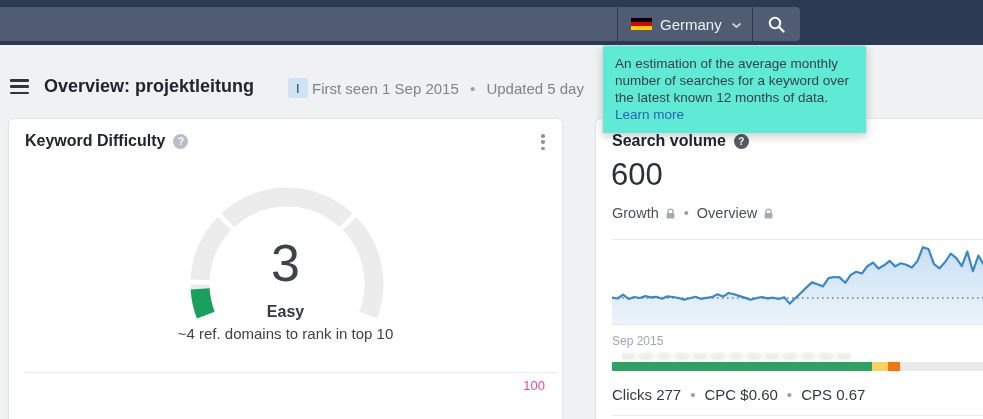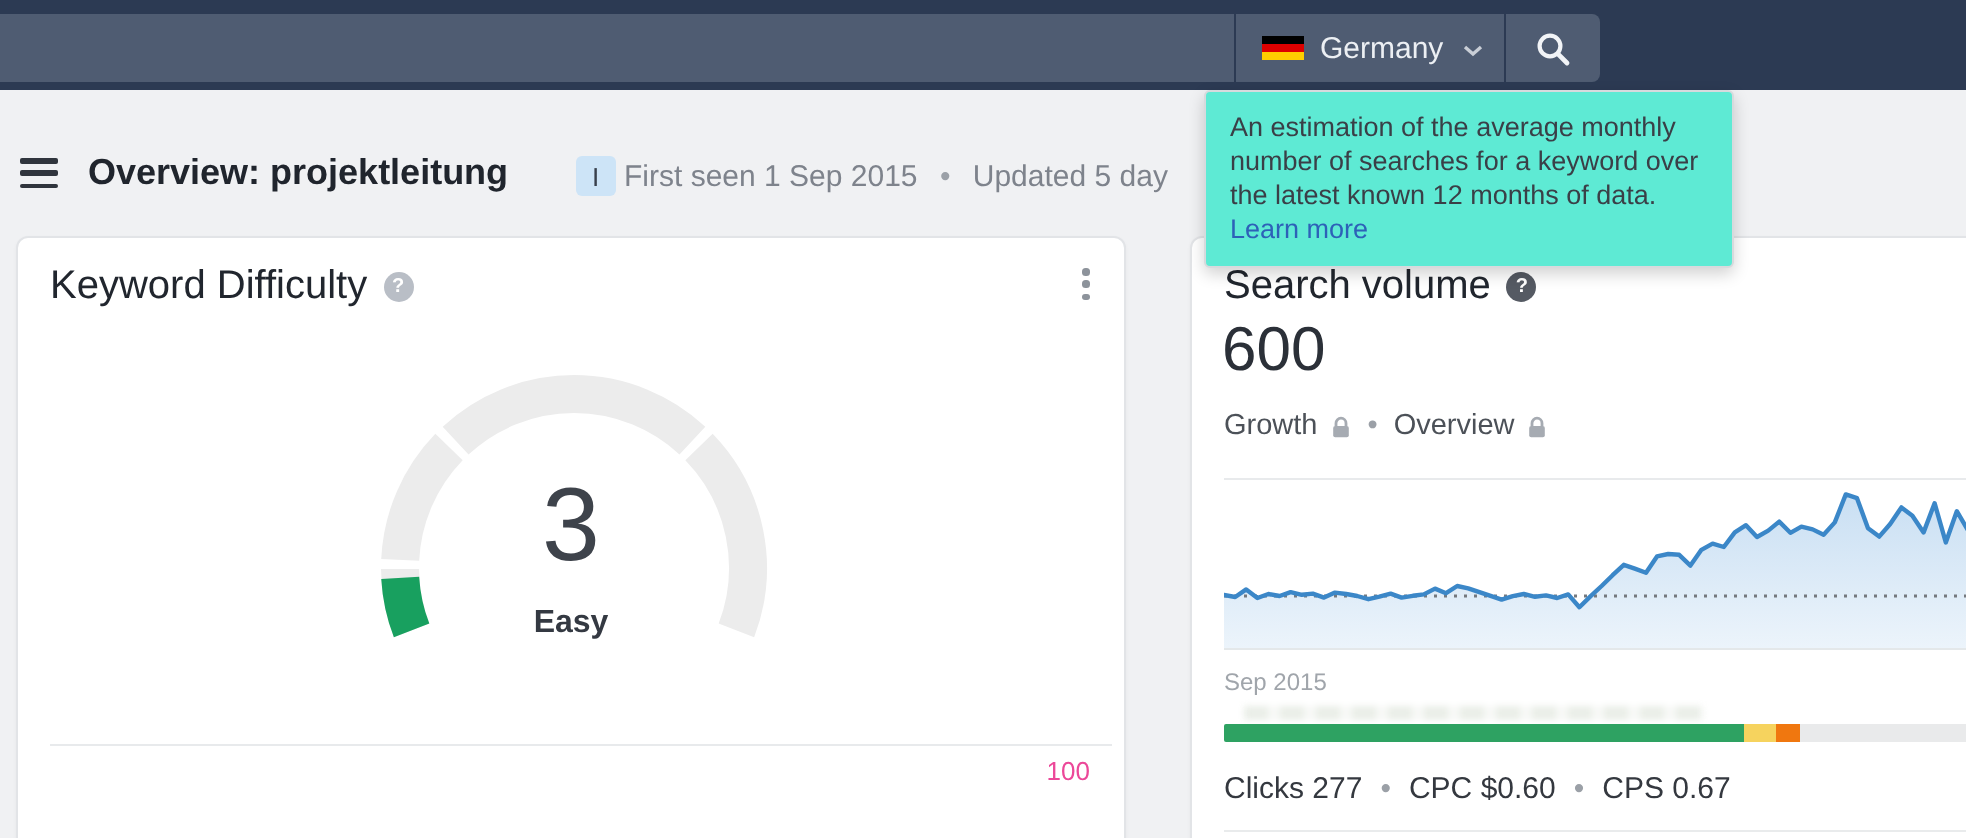--- a/index.html
+++ b/index.html
@@ -26,21 +26,21 @@
   .page-title { position: absolute; left: 44px; top: 76px; font-size: 18px; font-weight: bold; color: #20252d; }
   .title-badge { position: absolute; left: 288px; top: 78px; height: 20px; padding: 0 8px; border-radius: 3px; background: #cde4f7; color: #39404c; font-size: 13px; display: flex; align-items: center; }
   .header-meta { position: absolute; left: 312px; top: 80px; font-size: 15px; color: #7e838c; white-space: nowrap; }
   .header-meta .dot { margin: 0 7px; color: #9ba0a7; }
 
   
   .card { position: absolute; top: 118px; background: #ffffff; border: 1px solid #e2e4e7; border-radius: 6px; box-shadow: 0 1px 2px rgba(0,0,0,0.04); }
   .card-kd { left: 8px; width: 555px; height: 320px; }
   .card-sv { left: 595px; width: 400px; height: 320px; }
   .card-title-row { position: absolute; left: 16px; top: 13px; display: flex; align-items: center; }
-  .card-title { font-size: 20px; font-weight: normal; color: #21262e; }
+  .card-title { font-size: 16px; font-weight: bold; color: #21262e; }
   .help-icon { width: 15px; height: 15px; border-radius: 50%; margin-left: 8px; color: #ffffff; font-size: 10px; font-weight: bold; display: flex; align-items: center; justify-content: center; cursor: pointer; }
   .help-light { background: #b9bec6; }
   .help-dark { background: #555a63; }
   .kebab { position: absolute; right: 12px; top: 14px; width: 14px; height: 18px; display: flex; flex-direction: column; align-items: center; justify-content: space-between; cursor: pointer; padding: 1px 0; }
   .kebab div { width: 3.5px; height: 3.5px; border-radius: 50%; background: #8d939b; }
 
   
   #gauge-svg { position: absolute; left: 128px; top: 45px; }
   .gauge-text { position: absolute; left: 0; right: 0; top: 116px; text-align: center; }
   .gauge-value { font-size: 52px; line-height: 56px; color: #3e434b; }
@@ -120,20 +120,21 @@
     <svg id="gauge-svg" width="300" height="170">
         <path d="M 68.8 151.2 A 87 87 0 0 1 63.0 120.5" fill="none" stroke="#ececec" stroke-width="19"></path>
         <path d="M 63.1 115.9 A 87 87 0 0 1 87.5 59.5" fill="none" stroke="#ececec" stroke-width="19"></path>
         <path d="M 90.8 56.3 A 87 87 0 0 1 209.2 56.3" fill="none" stroke="#ececec" stroke-width="19"></path>
         <path d="M 212.5 59.5 A 87 87 0 0 1 231.2 151.2" fill="none" stroke="#ececec" stroke-width="19"></path>
         <path d="M 68.8 151.2 A 87 87 0 0 1 63.1 124.9" fill="none" stroke="#18a05f" stroke-width="19"></path>
       </svg>
     <div class="gauge-text">
       <div class="gauge-value">3</div>
       <div class="gauge-label">Easy</div>
+      <div class="gauge-note">~4 ref. domains to rank in top 10</div>
     </div>
     <div class="kd-divider"></div>
     <div class="kd-scale-max">100</div>
   </div>
 
   <div class="card card-sv">
     <div class="card-title-row">
       <span class="card-title">Search volume</span>
       <span class="help-icon help-dark">?</span>
     </div>

